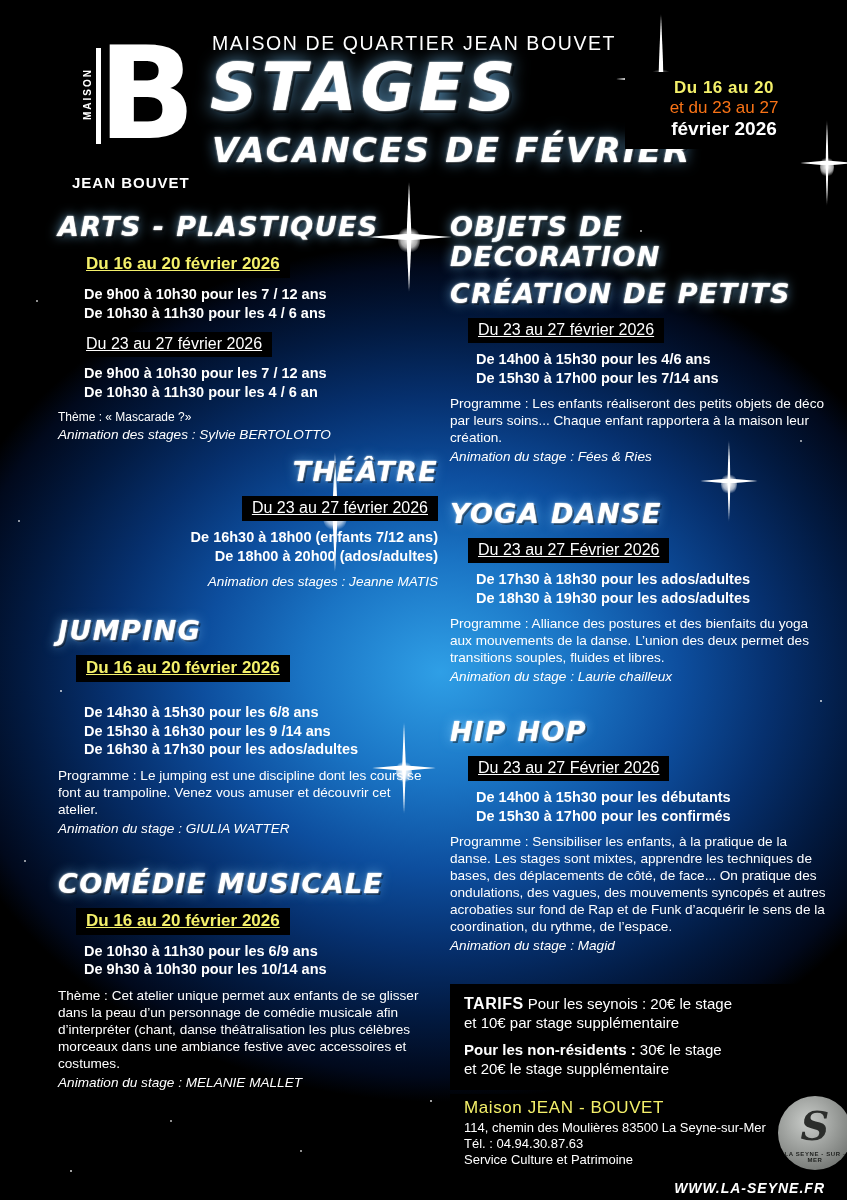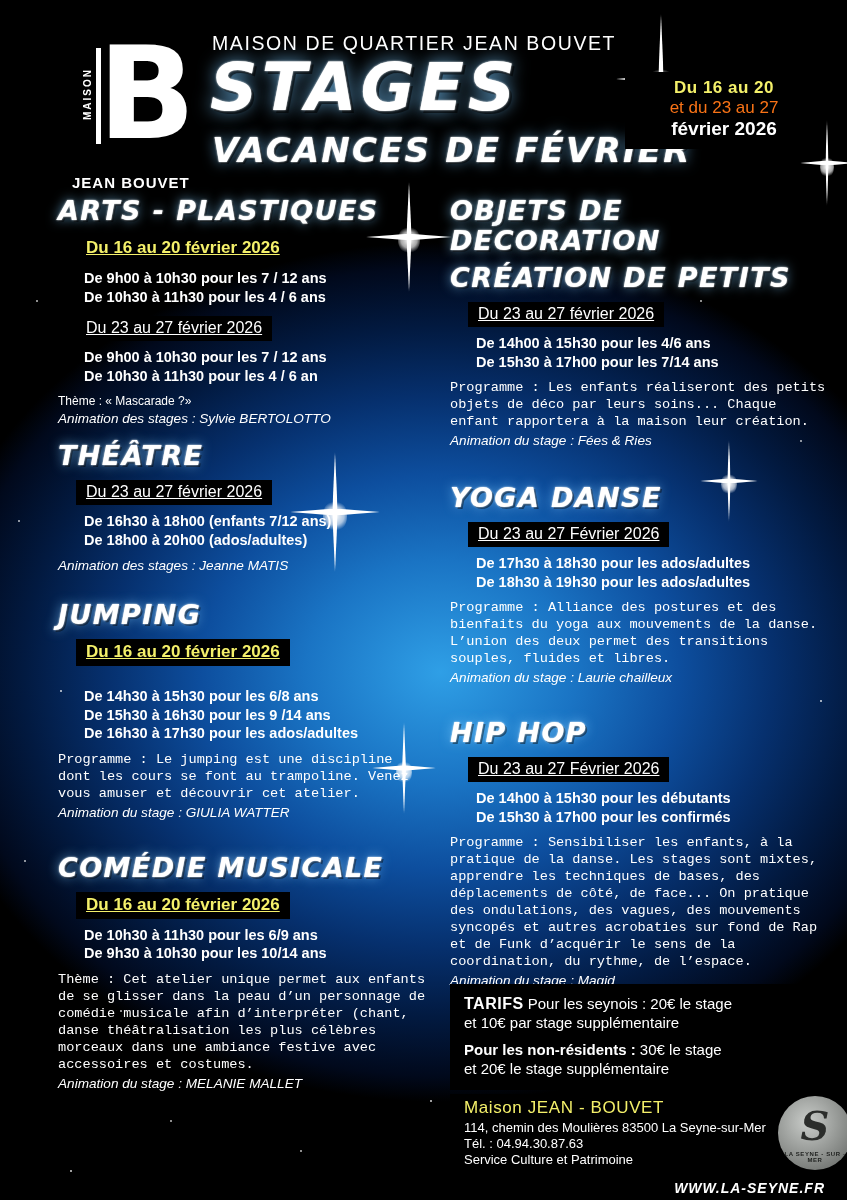--- a/index.html
+++ b/index.html
@@ -189,21 +189,21 @@
 
   
   .cols {
     position: absolute;
     left: 0;
     top: 196px;
     width: 847px;
   }
   .col {
     position: absolute;
-    top: 0;
+    top: 16px;
   }
   .col-left { left: 58px; width: 380px; }
   .col-right { left: 450px; width: 388px; }
 
   .sect-title {
     font-family: "DejaVu Sans", sans-serif;
     font-weight: bold;
     font-style: italic;
     color: #fff;
     font-size: 27px;
@@ -235,21 +235,20 @@
     line-height: 18.5px;
     margin: 0 0 8px 0;
   }
   .indent { padding-left: 26px; }
   .indent-sm { padding-left: 18px; }
   .prog {
     color: #fff;
     font-size: 13.6px;
     line-height: 17px;
     margin: 2px 7px 2px 0;
-    font-family: Liberation Mono, monospace;
   }
   .anim {
     color: #fff;
     font-size: 13.6px;
     font-style: italic;
     line-height: 17px;
     margin: 0 0 2px 0;
   }
   .theme {
     color: #fff;
@@ -420,21 +419,21 @@
           <span class="date-chip white">Du 23 au 27 février 2026</span>
         </div>
         <div class="times indent">
           <div>De 9h00 à 10h30 pour les 7 / 12 ans</div>
           <div>De 10h30 à 11h30 pour les 4 / 6 an</div>
         </div>
         <div class="theme">Thème : « Mascarade ?»</div>
         <div class="anim">Animation des stages : Sylvie BERTOLOTTO</div>
       </div>
 
-      <div class="block" style="margin-top:12px;">
+      <div class="block" style="margin-top:12px;text-align:right;">
         <div class="sect-title">THÉÂTRE</div>
         <div class="indent-sm">
           <span class="date-chip white">Du 23 au 27 février 2026</span>
         </div>
         <div class="times indent">
           <div>De 16h30 à 18h00 (enfants 7/12 ans)</div>
           <div>De 18h00 à 20h00 (ados/adultes)</div>
         </div>
         <div class="anim">Animation des stages : Jeanne MATIS</div>
       </div>

